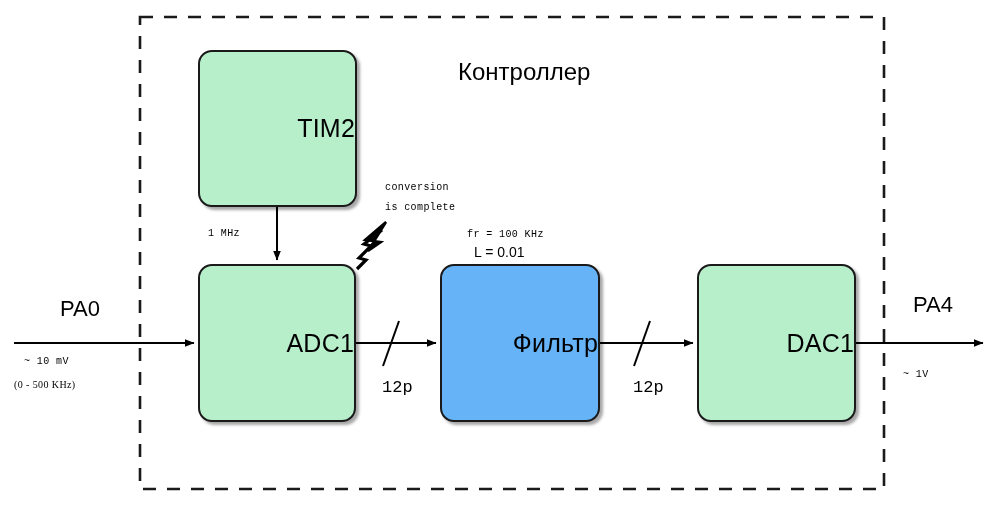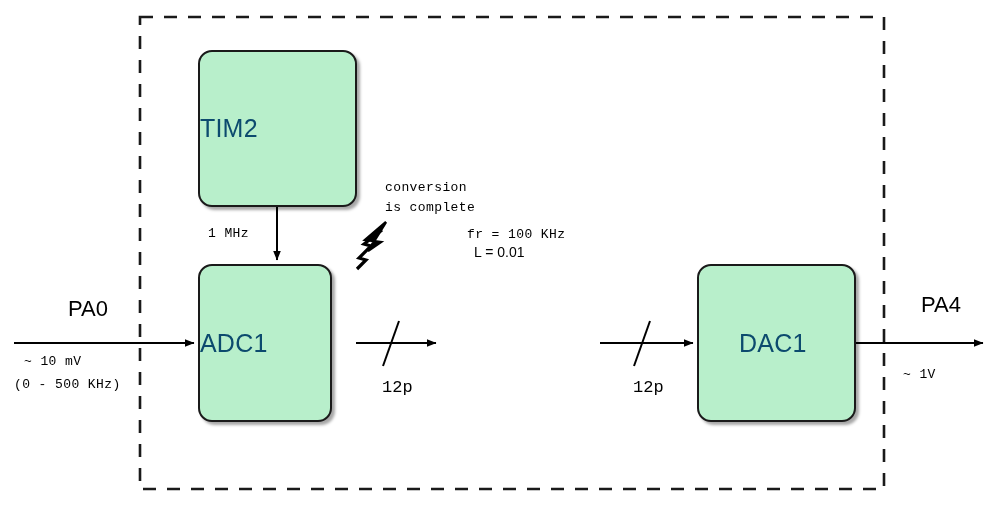--- a/index.html
+++ b/index.html
@@ -22,46 +22,45 @@
     width: 997px;
     height: 508px;
   }
   .node {
     position: absolute;
     box-sizing: border-box;
     border: 2px solid #1a1a1a;
     border-radius: 14px;
     display: flex;
     align-items: center;
-    justify-content: flex-start;
+    justify-content: flex-end;
     font-family: "Liberation Sans", sans-serif;
     font-size: 25px;
-    color: #0c4a6e;
+    color: #000000;
     box-shadow: 3px 3px 3px rgba(0,0,0,0.35);
     letter-spacing: 0.2px;
     z-index: 3;
   }
   .lbl {
     position: absolute;
     white-space: pre;
     color: #000000;
     z-index: 4;
   }
   .lbl-mono {
     font-family: "Liberation Mono", "DejaVu Sans Mono", monospace;
-    font-size: 13px;
+    font-size: 10px;
     line-height: 19px;
     letter-spacing: 0.4px;
   }
   .lbl-sans {
     font-family: "Liberation Sans", sans-serif;
   }
   .port-label {
     font-size: 22px;
-    margin-left: 8px;
   }
   .bus-label {
     font-size: 17px;
     font-family: Liberation Mono, monospace;
   }
   .title-label {
     font-size: 24px;
   }
   .param-sans {
     font-size: 14px;
@@ -97,35 +96,39 @@
     <g>
       <path d="M357,269 L366,260 L359,258 L371,246 L364,244 L382,230" fill="none" stroke="#000000" stroke-width="3.2" stroke-linejoin="miter" stroke-linecap="butt"></path>
       <path d="M386,222 L365,240 L381,242 L368,251 z" fill="#000000" stroke="#000000" stroke-width="2.4" stroke-linejoin="miter"></path>
     </g>
   </svg>
 
   <div class="node" style="left:198px; top:50px; width:159px; height:157px; background:#b8efcb;">
     <span>TIM2</span>
   </div>
 
-  <div class="node" style="left:198px; top:264px; width:134px; height:158px; background:#b8efcb;">
+  <div class="node" style="left:198px; top:264px; width:158px; height:158px; background:#b8efcb;">
     <span>ADC1</span>
   </div>
 
+  <div class="node" style="left:440px; top:264px; width:160px; height:158px; background:#66b3f7;">
+    <span>Фильтр</span>
+  </div>
 
   <div class="node" style="left:697px; top:264px; width:159px; height:158px; background:#b8efcb;padding-left:40px;">
     <span>DAC1</span>
   </div>
 
+  <div class="lbl lbl-sans title-label" style="left:458px; top:58px;">Контроллер</div>
 
   <div class="lbl lbl-sans port-label" style="left:60px; top:296px;">PA0</div>
 
   <div class="lbl lbl-mono" style="left:24px; top:352px;">~ 10 mV</div>
 
-  <div class="lbl lbl-mono" style="left:14px; top:375px;">(0 - 500 KHz)</div>
+  <div class="lbl lbl-mono" style="left:14px; top:375px;font-family:Liberation Serif, serif;">(0 - 500 KHz)</div>
 
   <div class="lbl lbl-sans port-label" style="left:913px; top:292px;">PA4</div>
 
   <div class="lbl lbl-mono" style="left:903px; top:365px;">~ 1V</div>
 
   <div class="lbl lbl-mono" style="left:208px; top:224px;">1 MHz</div>
 
   <div class="lbl lbl-mono" style="left:385px; top:178px;">conversion</div>
 
   <div class="lbl lbl-mono" style="left:385px; top:198px;">is complete</div>

